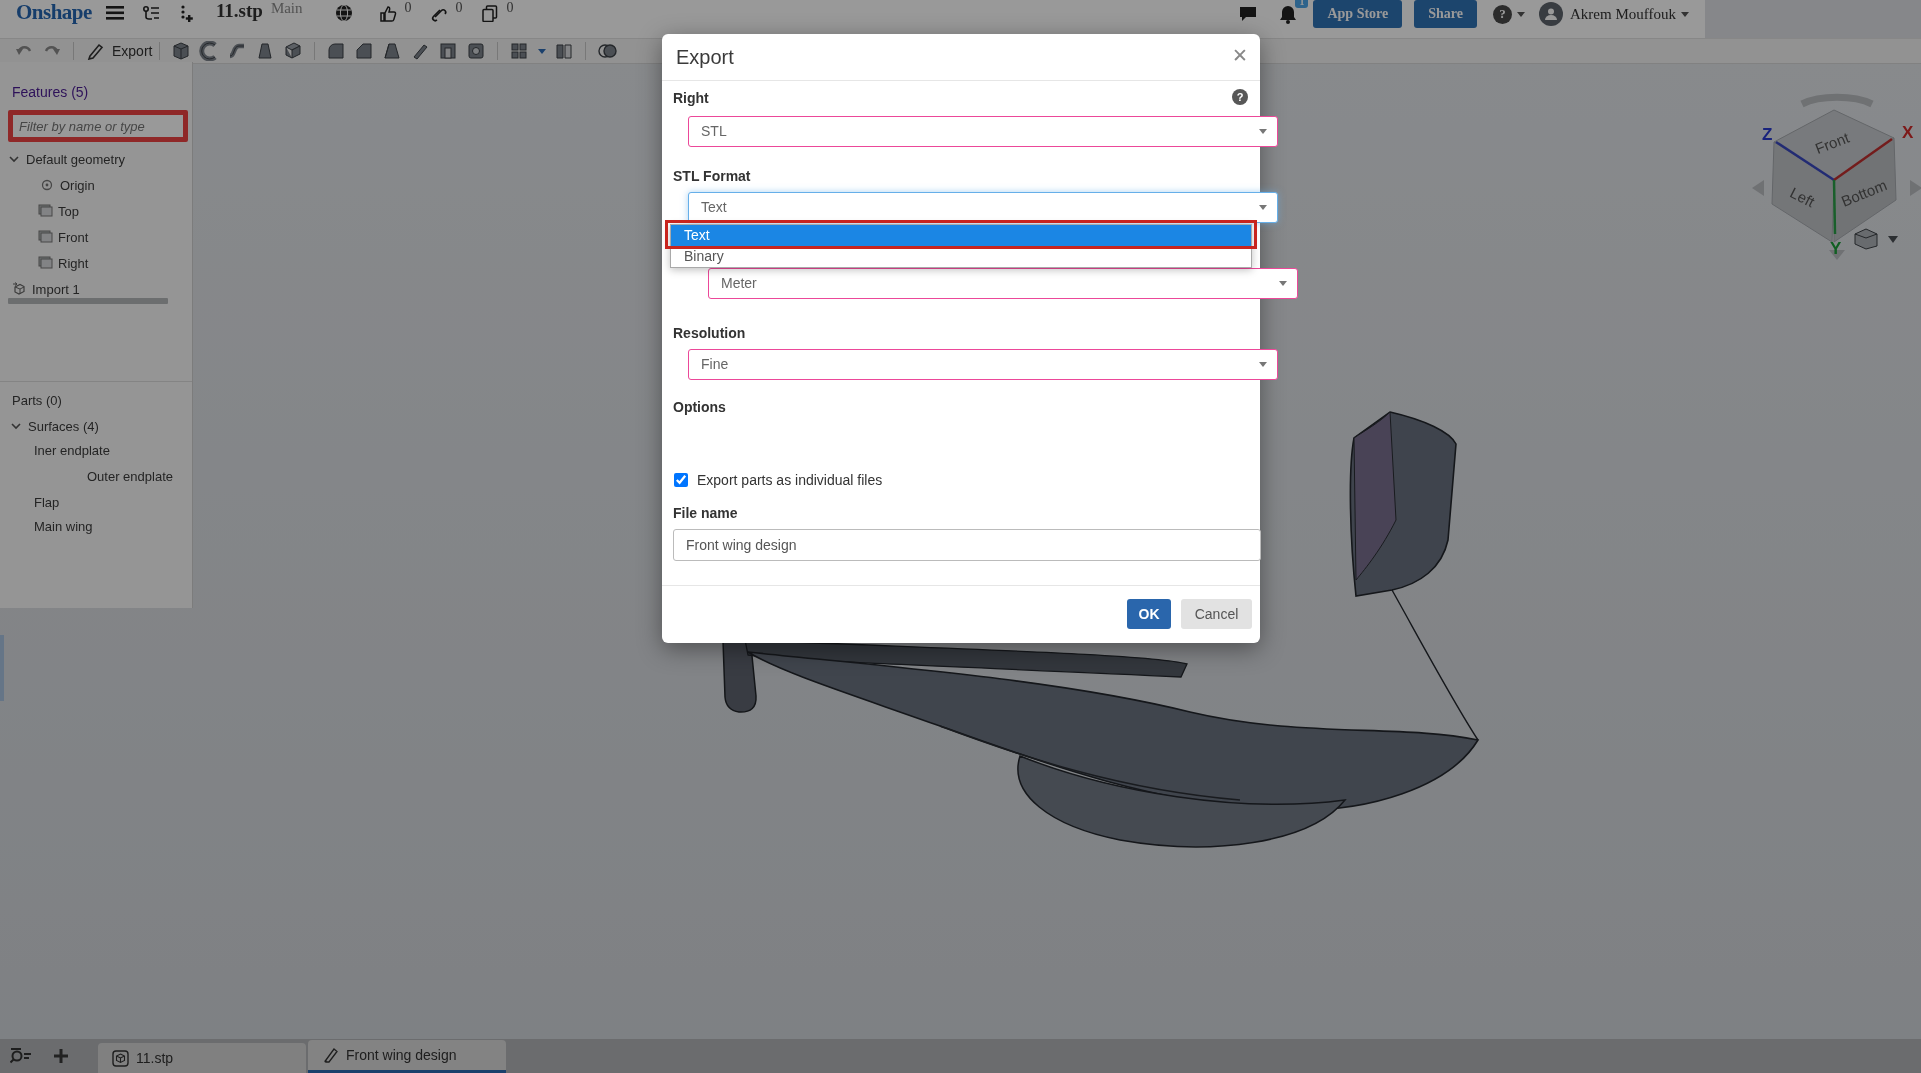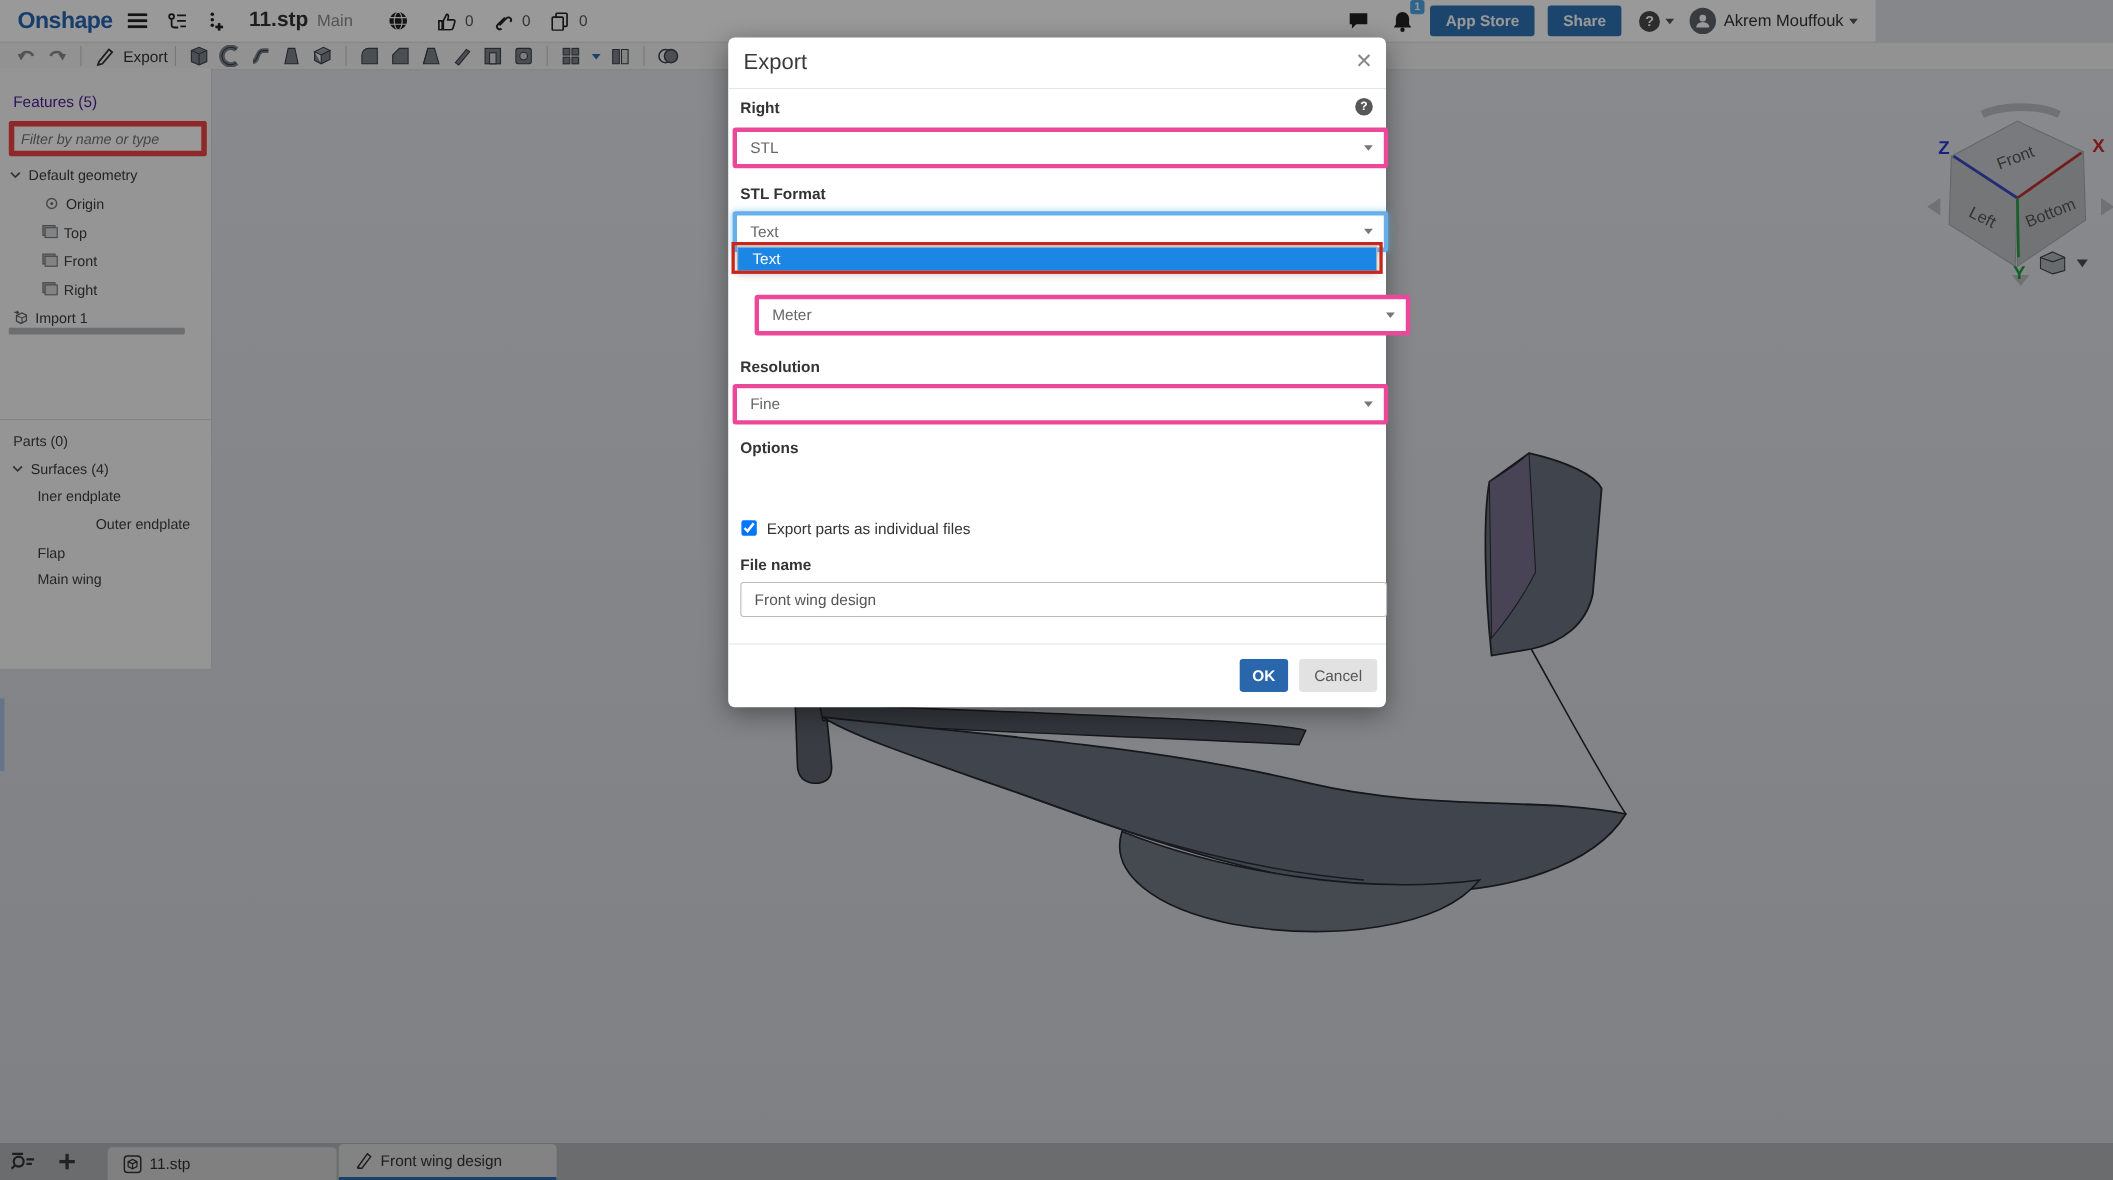--- a/index.html
+++ b/index.html
@@ -2,21 +2,21 @@
 <html><head>
 <meta charset="utf-8">
 <style>
   html,body{margin:0;padding:0;}
   .stage{position:relative;width:1921px;height:1073px;overflow:hidden;
          font-family:"Liberation Sans",sans-serif;background:#dfe2e6;}
   .abs{position:absolute;}
 
   
   .topbar{position:absolute;left:0;top:0;width:1705px;height:38px;background:#ffffff;
-          display:flex;align-items:center;z-index:5;}
+          display:flex;align-items:flex-start;z-index:5;font-family:Liberation Serif, serif;}
   .logo{font-size:21px;font-weight:bold;color:#2667b3;margin-left:16px;letter-spacing:-0.5px;}
   .tb-ic{display:inline-flex;align-items:center;justify-content:center;width:26px;height:26px;margin-left:10px;color:#222;}
   .doc-title{font-size:19px;font-weight:bold;color:#333;margin-left:16px;}
   .ws-name{font-size:15px;color:#8a8a8a;margin-left:8px;}
   .cnt{font-size:14px;color:#555;margin-left:4px;}
   .topbar-right{margin-left:auto;display:flex;align-items:center;}
   .btn-blue{background:#3073b6;color:#fff;font-size:14px;font-weight:bold;border-radius:3px;
             padding:6px 14px;margin-left:12px;}
   .badge{position:absolute;top:-6px;right:-7px;background:#4da6e8;color:#fff;font-size:10px;
          font-weight:bold;border-radius:3px;padding:1px 4px;}
@@ -71,21 +71,21 @@
   
   .dialog{position:absolute;left:662px;top:34px;width:598px;height:609px;background:#fff;
           border-radius:6px;box-shadow:0 6px 24px rgba(0,0,0,.4);z-index:50;}
   .dlg-title{position:absolute;left:14px;top:12px;font-size:20px;color:#3a3a3a;}
   .dlg-close{position:absolute;right:12px;top:10px;font-size:19px;color:#888;cursor:pointer;}
   .dlg-sep{position:absolute;left:0;top:46px;width:100%;height:1px;background:#e6e6e6;}
   .dlg-label{position:absolute;left:11px;font-size:14px;font-weight:bold;color:#333;}
   .dlg-help{position:absolute;right:12px;top:55px;width:16px;height:16px;border-radius:50%;
             background:#575757;color:#fff;font-size:11px;font-weight:bold;display:flex;
             align-items:center;justify-content:center;}
-  .sel{position:absolute;left:4px;width:576px;height:29px;border:4px solid #ec4899;border-radius:3px;
+  .sel{position:absolute;left:26px;width:576px;height:29px;border:1px solid #ec4899;border-radius:3px;
        background:#fff;font-size:14px;color:#666;line-height:29px;padding-left:12px;box-sizing:content-box;}
   .sel .caret{position:absolute;right:10px;top:12px;border-top-color:#777;}
   .sel.focused{border-color:#66afe9;box-shadow:0 0 7px rgba(102,175,233,.55);}
   .dd-list{position:absolute;left:8px;right:8px;top:190px;background:#fff;border:1px solid #a9a9a9;
            box-shadow:0 2px 8px rgba(0,0,0,.25);z-index:60;}
   .dd-row{height:21px;line-height:21px;font-size:14px;padding-left:13px;color:#555;}
   .dd-row.selected{background:#1b86e4;color:#fff;}
   .red-box{position:absolute;left:3px;right:3px;top:186px;height:23px;border:3px solid #c8251f;
            z-index:65;pointer-events:none;}
   .chk-row{position:absolute;left:11px;top:438px;display:flex;align-items:center;}
@@ -501,20 +501,21 @@
     </div>
 
     <div class="dlg-label" style="top:134px;">STL Format</div>
     <div class="sel focused" style="top:158px;">
       <span>Text</span>
       <span class="caret"></span>
     </div>
 
     <div class="dd-list">
       <div class="dd-row selected">Text</div>
+      <div class="dd-row">Binary</div>
     </div>
     <div class="red-box"></div>
 
     <div class="sel" style="top:234px;margin-left:20px;">
       <span>Meter</span>
       <span class="caret"></span>
     </div>
 
     <div class="dlg-label" style="top:291px;">Resolution</div>
     <div class="sel" style="top:315px;">

